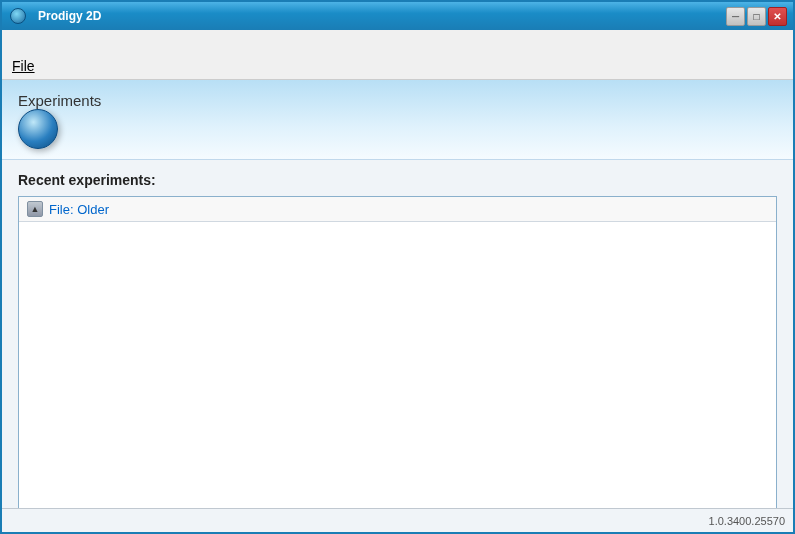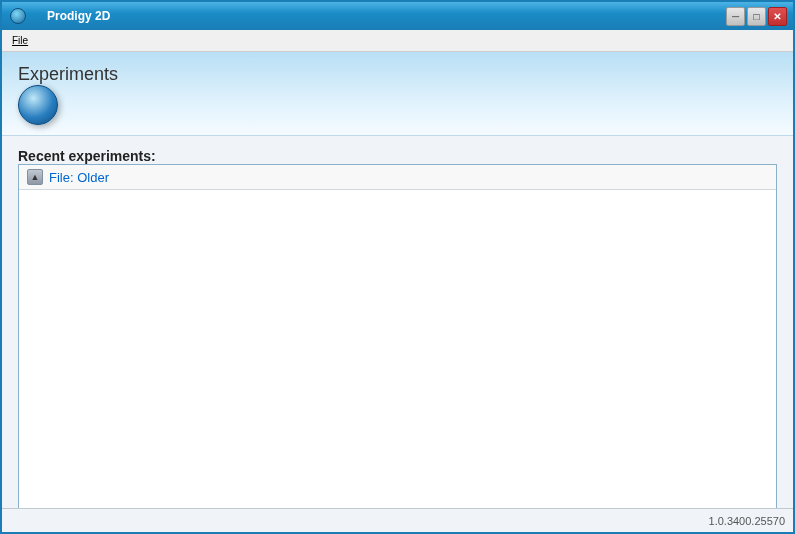--- a/index.html
+++ b/index.html
@@ -18,21 +18,21 @@
       height: 28px;
       display: flex;
       align-items: center;
       justify-content: space-between;
       padding: 0 6px 0 8px;
       user-select: none;
     }
     .title-bar-left {
       display: flex;
       align-items: center;
-      gap: 21px;
+      gap: 12px;
       color: white;
       font-size: 12px;
       font-weight: bold;
     }
     .app-icon {
       width: 16px;
       height: 16px;
       background: radial-gradient(circle at 40% 35%, #7fd8f5, #1a6aa0);
       border-radius: 50%;
       border: 1px solid #0a5080;
@@ -64,38 +64,39 @@
     
     .menu-bar {
       background: #f0f0f0;
       border-bottom: 1px solid #ccc;
       padding: 2px 0;
       display: flex;
     }
     .menu-item {
       padding: 3px 10px;
       cursor: pointer;
-      font-size: 10px;
+      font-size: 14px;
       position: relative;
+      margin-top: 23px;
     }
     .menu-item span {
       text-decoration: underline;
     }
 
     
     .app-header {
       background: linear-gradient(to bottom, #b8dff5 0%, #e0f2fc 60%, #f5fbff 100%);
       padding: 8px 16px 10px 16px;
       display: flex;
       align-items: flex-start;
       gap: 10px;
       border-bottom: 1px solid #c0d8ec;
     }
     .header-text {
-      font-size: 18px;
+      font-size: 15px;
       color: #333;
       font-weight: normal;
       padding-top: 4px;
     }
     .header-ball {
       width: 40px;
       height: 40px;
       background: radial-gradient(circle at 38% 32%, #c0e8f8, #2a7fc0 55%, #0a4a80);
       border-radius: 50%;
       border: 1px solid #0a4a80;
@@ -109,20 +110,21 @@
       background: #f0f4f8;
       height: calc(534px - 28px - 31px - 62px);
       display: flex;
       flex-direction: column;
     }
 
     .section-title {
       font-size: 14px;
       font-weight: bold;
       color: #222;
+      margin-bottom: 8px;
     }
 
     
     .experiments-panel {
       border: 1px solid #8ab0cc;
       background: white;
       flex: 1;
       overflow: hidden;
       margin-bottom: 10px;
     }

